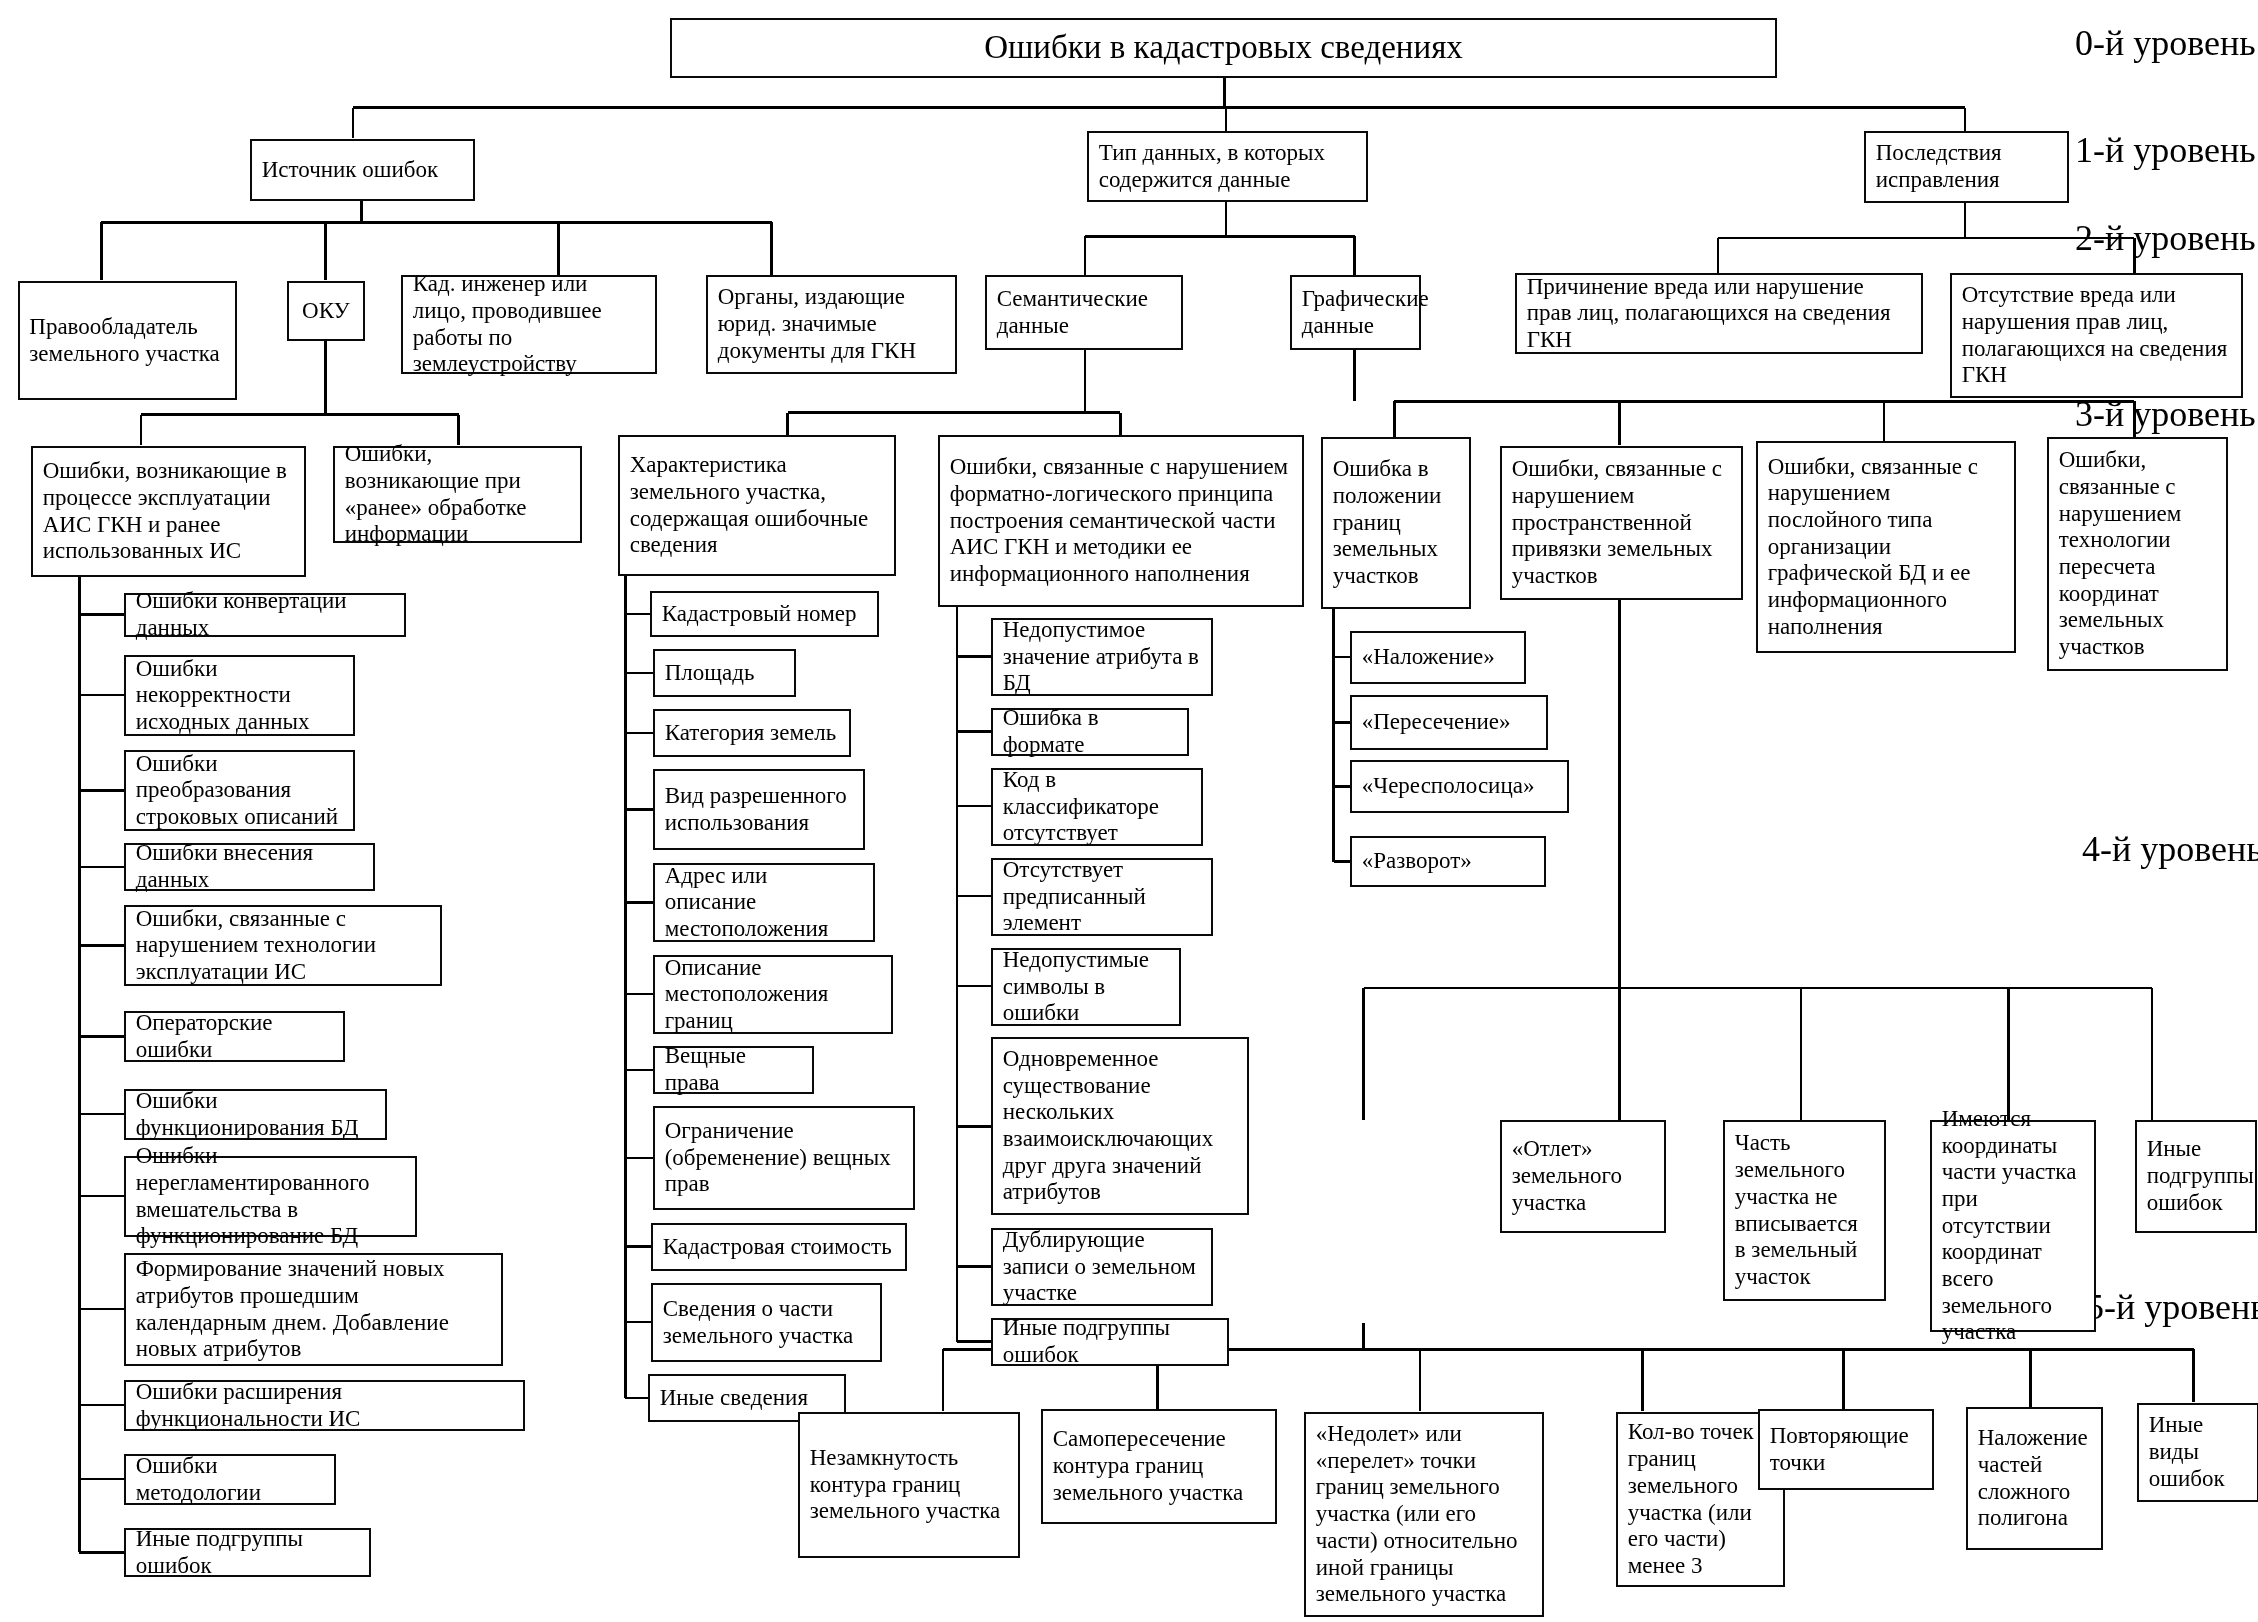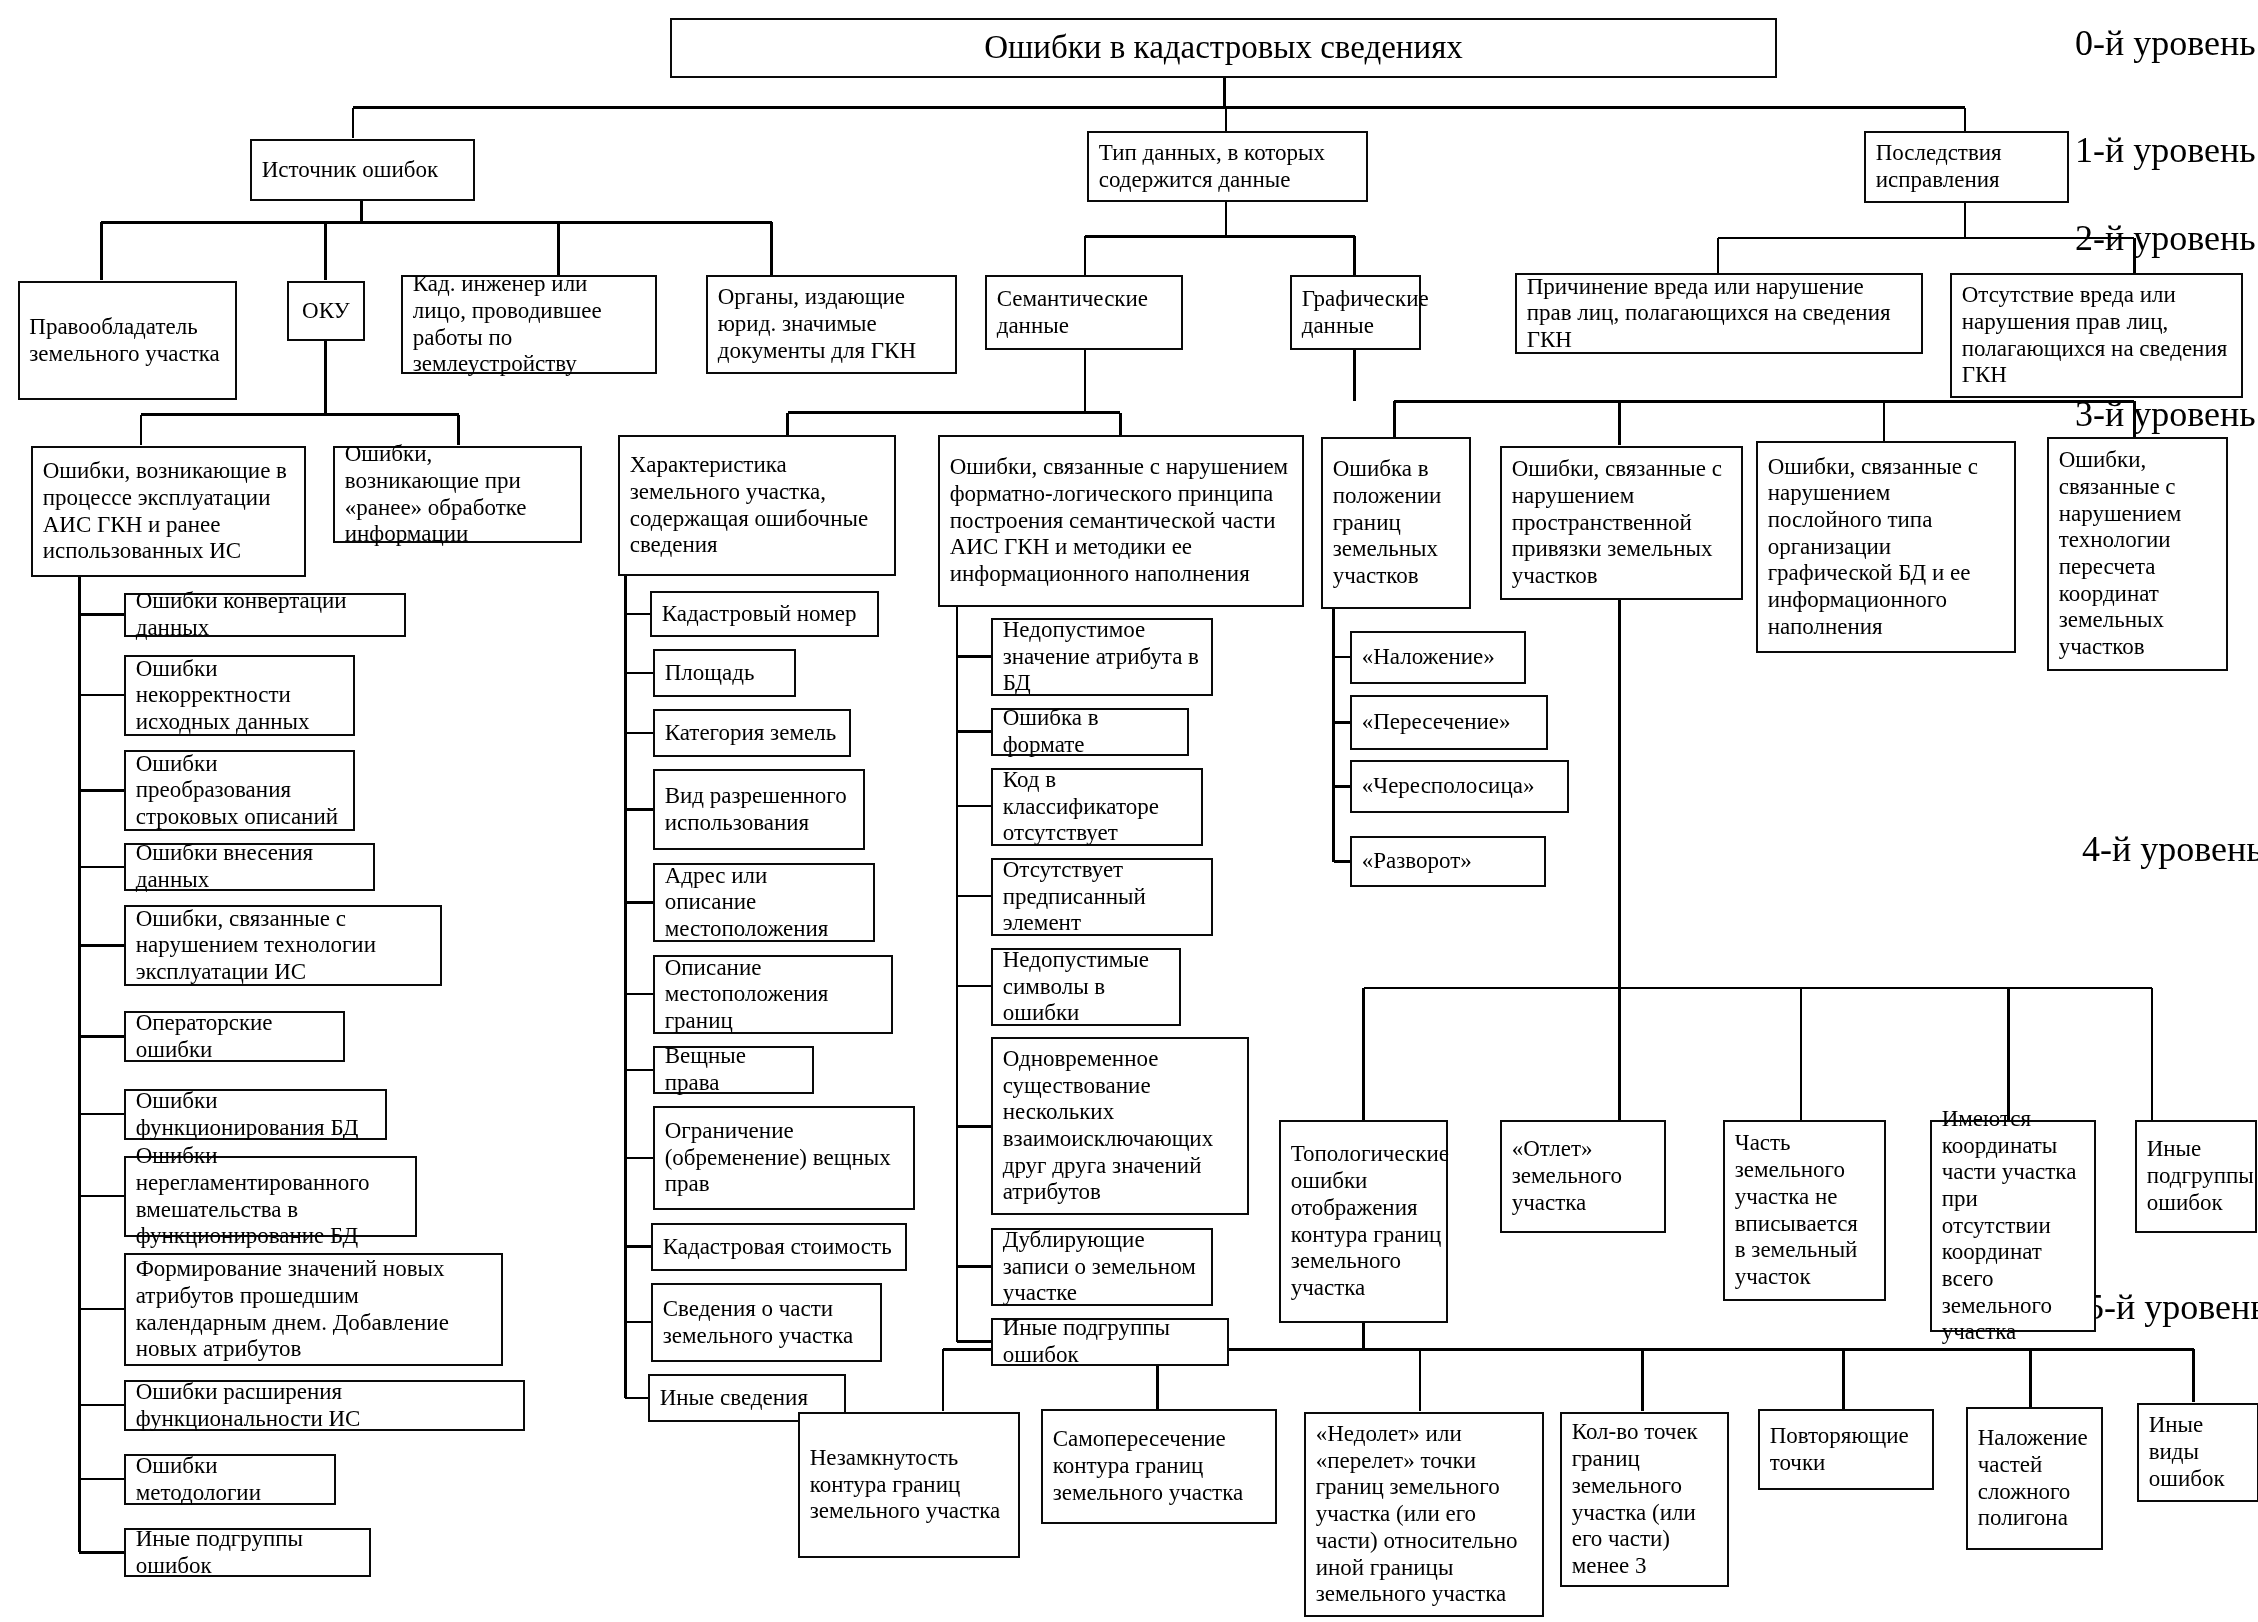--- a/index.html
+++ b/index.html
@@ -191,28 +191,27 @@
   <div class="box" style="left:1321px;top:437px;width:150px;height:172px">Ошибка в положении границ земельных участков</div>
   <div class="box" style="left:1500px;top:446px;width:243px;height:154px">Ошибки, связанные с нарушением пространственной привязки земельных участков</div>
   <div class="box" style="left:1756px;top:441px;width:260px;height:212px">Ошибки, связанные с нарушением послойного типа организации графической БД и ее информационного наполнения</div>
   <div class="box" style="left:2047px;top:437px;width:181px;height:234px">Ошибки, связанные с нарушением технологии пересчета координат земельных участков</div>
 
   <div class="box" style="left:1350px;top:631px;width:176px;height:53px">«Наложение»</div>
   <div class="box" style="left:1350px;top:695px;width:198px;height:55px">«Пересечение»</div>
   <div class="box" style="left:1350px;top:760px;width:219px;height:53px">«Чересполосица»</div>
   <div class="box" style="left:1350px;top:836px;width:196px;height:51px">«Разворот»</div>
 
-  <div class="box" style="left:1279px;top:1120px;width:169px;height:203px">Топологические ошибки отображения контура границ земельного участка</div>
   <div class="box" style="left:1500px;top:1120px;width:166px;height:113px">«Отлет» земельного участка</div>
   <div class="box" style="left:1723px;top:1120px;width:163px;height:181px">Часть земельного участка не вписывается в земельный участок</div>
   <div class="box" style="left:1930px;top:1120px;width:166px;height:212px">Имеются координаты части участка при отсутствии координат всего земельного участка</div>
   <div class="box" style="left:2135px;top:1120px;width:122px;height:113px">Иные подгруппы ошибок</div>
 
   <div class="box" style="left:798px;top:1412px;width:222px;height:146px">Незамкнутость контура границ земельного участка</div>
   <div class="box" style="left:1041px;top:1409px;width:236px;height:115px">Самопересечение контура границ земельного участка</div>
   <div class="box" style="left:1304px;top:1412px;width:240px;height:205px">«Недолет» или «перелет» точки границ земельного участка (или его части) относительно иной границы земельного участка</div>
-  <div class="box" style="left:1560px;top:1412px;width:169px;height:175px">Кол-во точек границ земельного участка (или его части) менее 3</div>
+  <div class="box" style="left:1616px;top:1412px;width:169px;height:175px">Кол-во точек границ земельного участка (или его части) менее 3</div>
   <div class="box" style="left:1758px;top:1409px;width:176px;height:81px">Повторяющие точки</div>
   <div class="box" style="left:1966px;top:1407px;width:137px;height:143px">Наложение частей сложного полигона</div>
   <div class="box" style="left:2137px;top:1403px;width:122px;height:99px">Иные виды ошибок</div>
 
 </div>
 
 
 </body></html>

